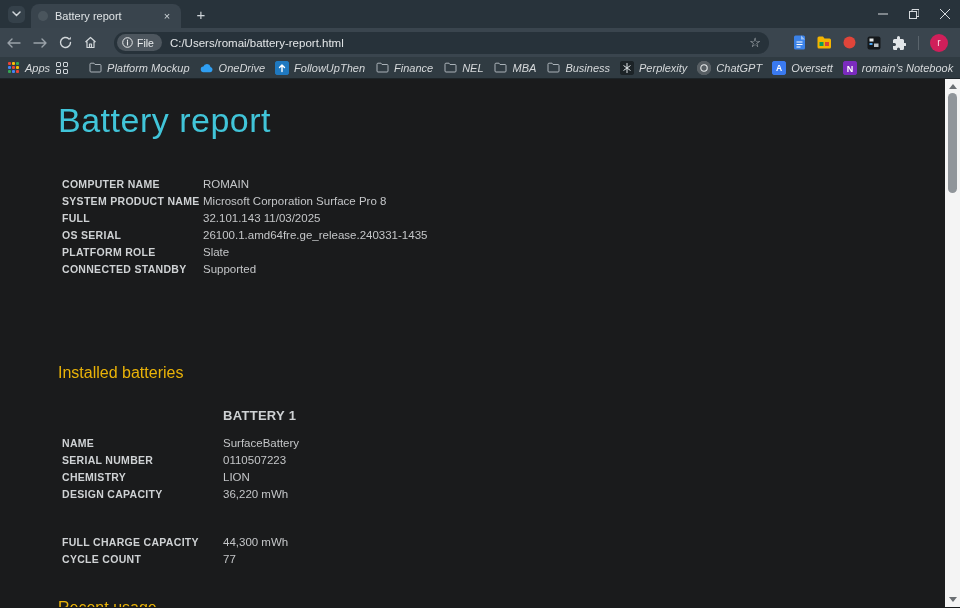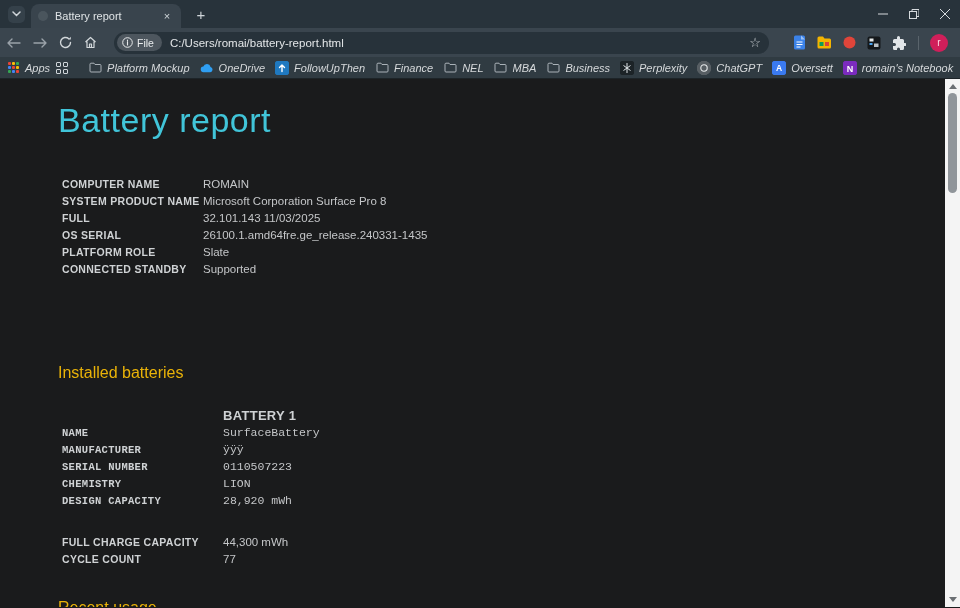--- a/index.html
+++ b/index.html
@@ -362,45 +362,41 @@
           <div class="row">
             <span class="lab">CONNECTED STANDBY</span>
             <span class="val">Supported</span>
           </div>
 
         </div>
 
       <div class="h2" style="top:285px;">Installed batteries</div>
       <div class="colhead" style="top:329px;">BATTERY 1</div>
 
-      <div class="tbl btbl" style="top:345px;font-family:Liberation Mono, monospace;">
+      <div class="tbl btbl" style="top:355px;">
 
           <div class="row">
             <span class="lab">NAME</span>
             <span class="val">SurfaceBattery</span>
           </div>
 
-          <div class="row">
-            <span class="lab">MANUFACTURER</span>
-            <span class="val">ÿÿÿ</span>
-          </div>
 
           <div class="row">
             <span class="lab">SERIAL NUMBER</span>
             <span class="val">0110507223</span>
           </div>
 
           <div class="row">
             <span class="lab">CHEMISTRY</span>
             <span class="val">LION</span>
           </div>
 
           <div class="row">
             <span class="lab">DESIGN CAPACITY</span>
-            <span class="val">28,920 mWh</span>
+            <span class="val">36,220 mWh</span>
           </div>
         </div>
 
       <div class="tbl btbl" style="top:454px;">
 
           <div class="row">
             <span class="lab">FULL CHARGE CAPACITY</span>
             <span class="val">44,300 mWh</span>
           </div>
 

